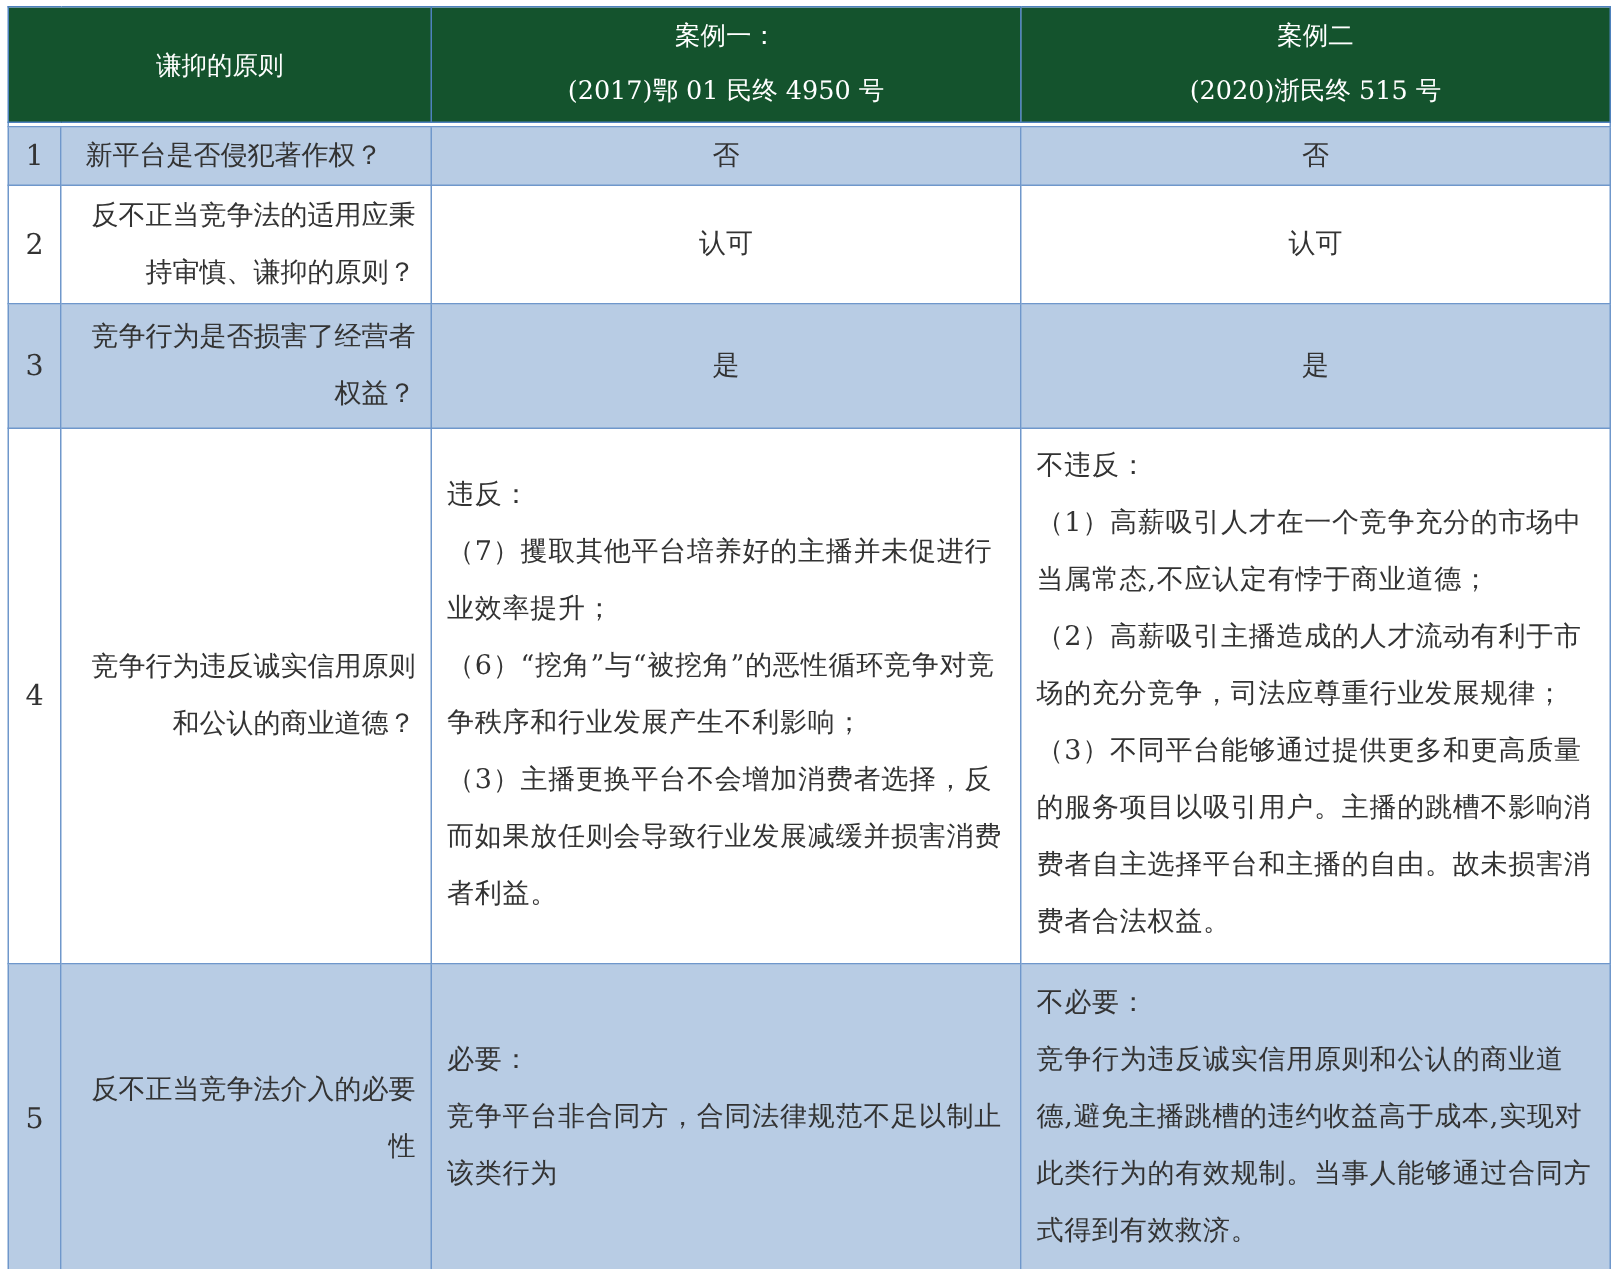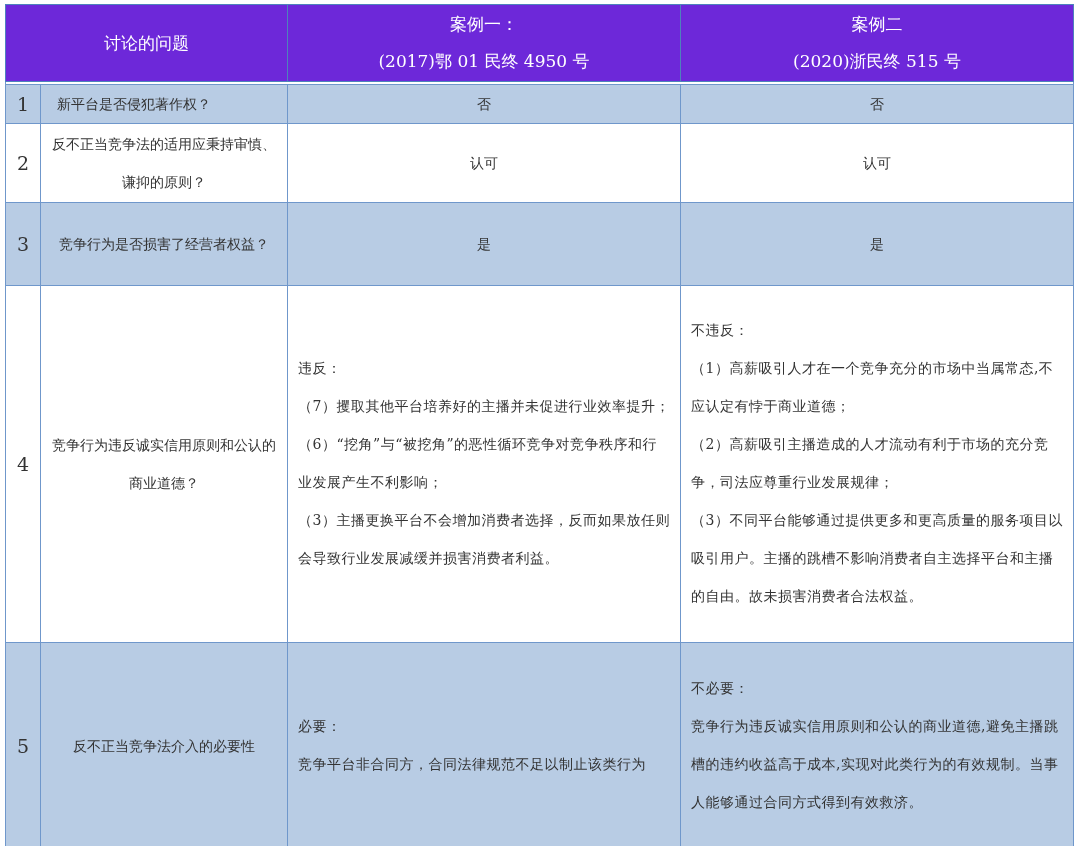--- a/index.html
+++ b/index.html
@@ -25,54 +25,54 @@
       border-collapse: collapse;
       width: 1068px;
       table-layout: fixed;
     }
     col.c-num { width: 35px; }
     col.c-q   { width: 247px; }
     col.c-a   { width: 393px; }
     col.c-b   { width: 393px; }
 
     th {
-      background: #6d28d9;
+      background: #14532d;
       color: #ffffff;
       font-weight: normal;
       font-size: 17px;
       height: 76px;
       text-align: center;
       vertical-align: middle;
       border: 1px solid #4e81bd;
       padding: 0;
     }
     th .line { display: block; line-height: 37px; }
     tr.hdr-gap td {
       height: 2px;
       padding: 0;
       background: #ffffff;
       border-left: 1px solid #6f97cb;
       border-right: 1px solid #6f97cb;
     }
     td {
       border: 1px solid #6f97cb;
-      font-size: 14px;
+      font-size: 18px;
       padding: 0;
       vertical-align: middle;
       line-height: 38px;
     }
     tr.shade td { background: #b8cce4; }
     tr.plain td { background: #ffffff; }
     td.num {
       text-align: center;
       font-size: 19px;
       color: #333333;
     }
     td.q {
-      text-align: center;
+      text-align: right;
       padding: 0 10px;
     }
     td.center { text-align: center; }
     td.para {
       text-align: left;
       padding: 4px 10px 6px 10px;
       letter-spacing: 0.5px;
     }
     .p { display: block; }
     tr.r1 td { height: 38px; }
@@ -88,21 +88,21 @@
   <table>
     <colgroup>
       <col class="c-num">
         <col class="c-q">
         <col class="c-a">
         <col class="c-b">
     </colgroup>
     <thead>
       <tr>
         <th colspan="2">
-          <span>讨论的问题</span>
+          <span>谦抑的原则</span>
         </th>
         <th>
           <span class="line">案例一：</span>
           <span class="line">(2017)鄂 01 民终 4950 号</span>
         </th>
         <th>
           <span class="line">案例二</span>
           <span class="line">(2020)浙民终 515 号</span>
         </th>
       </tr>

